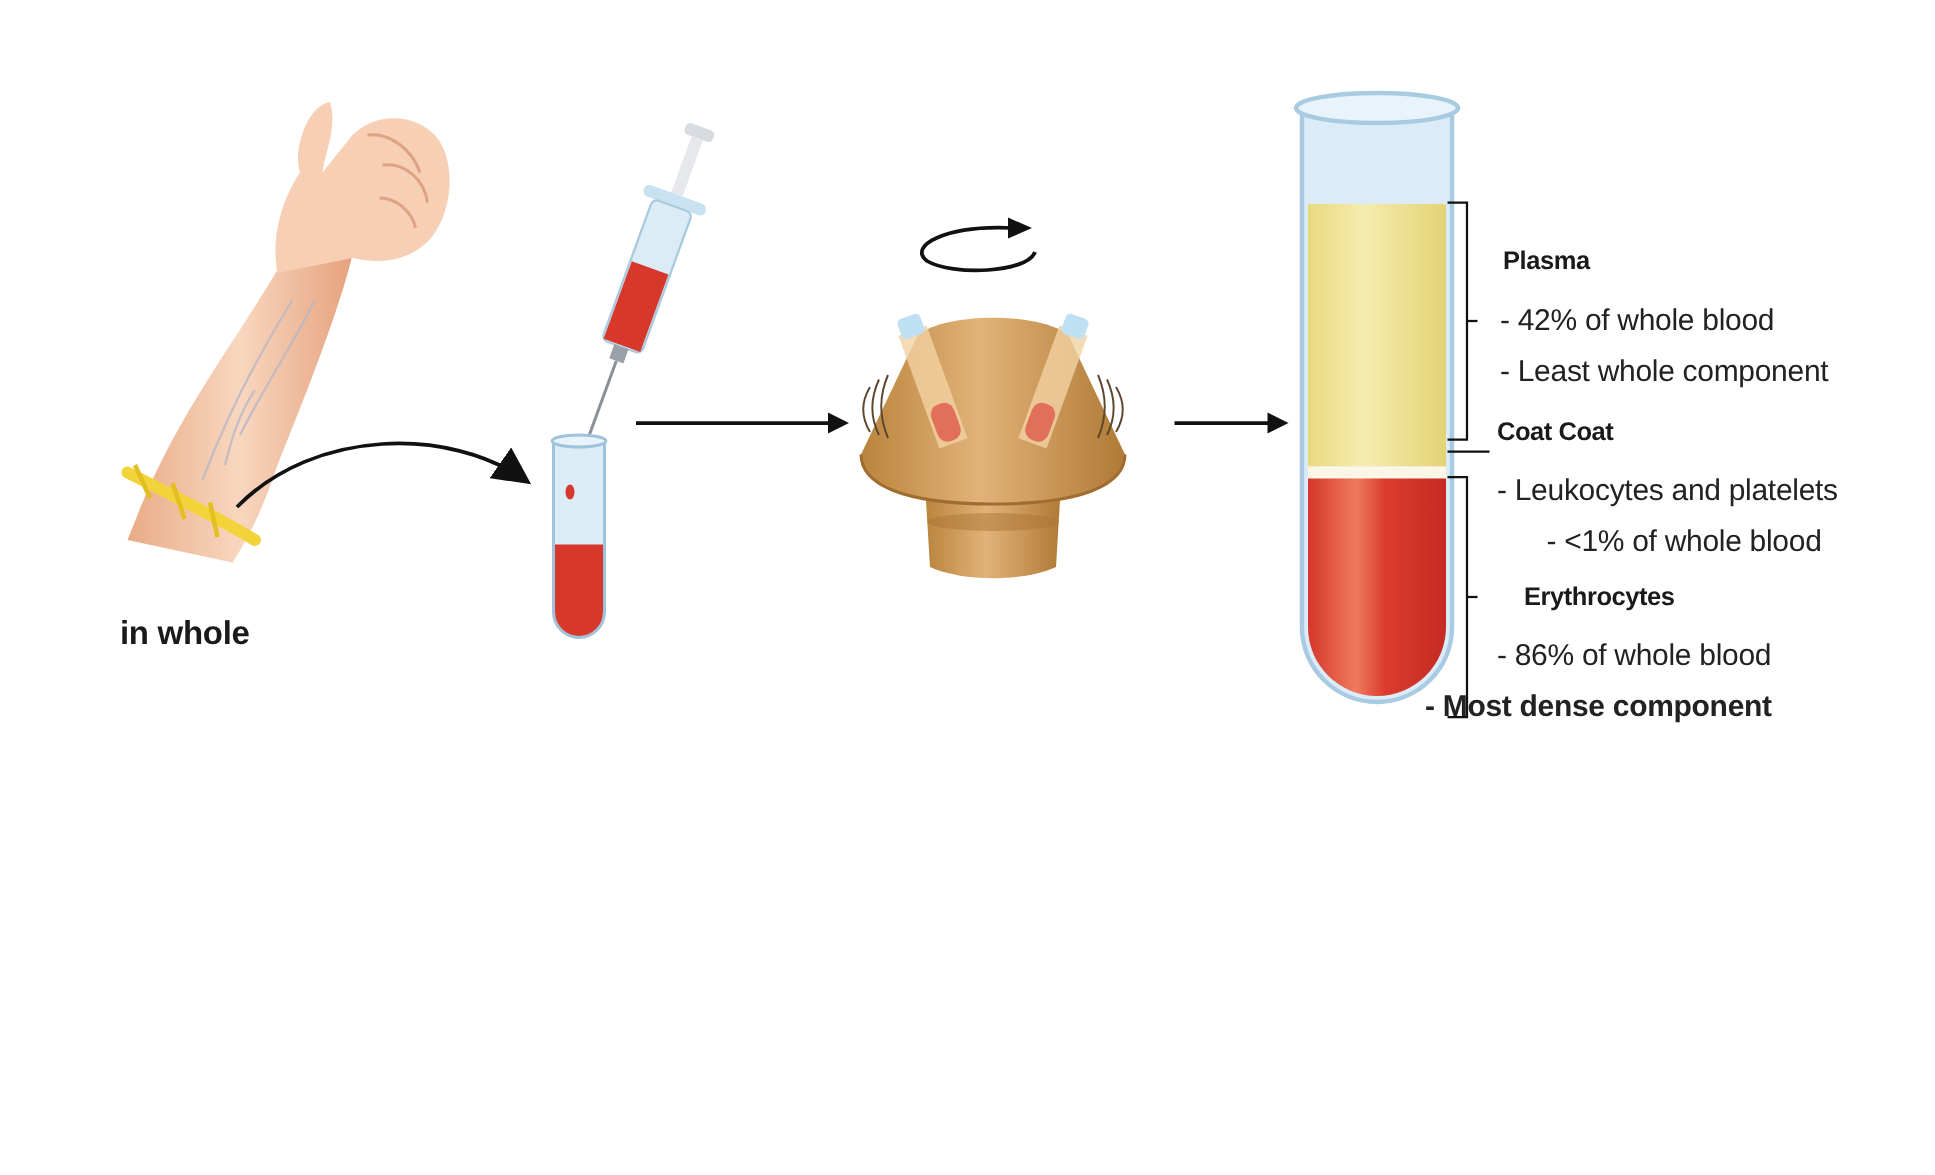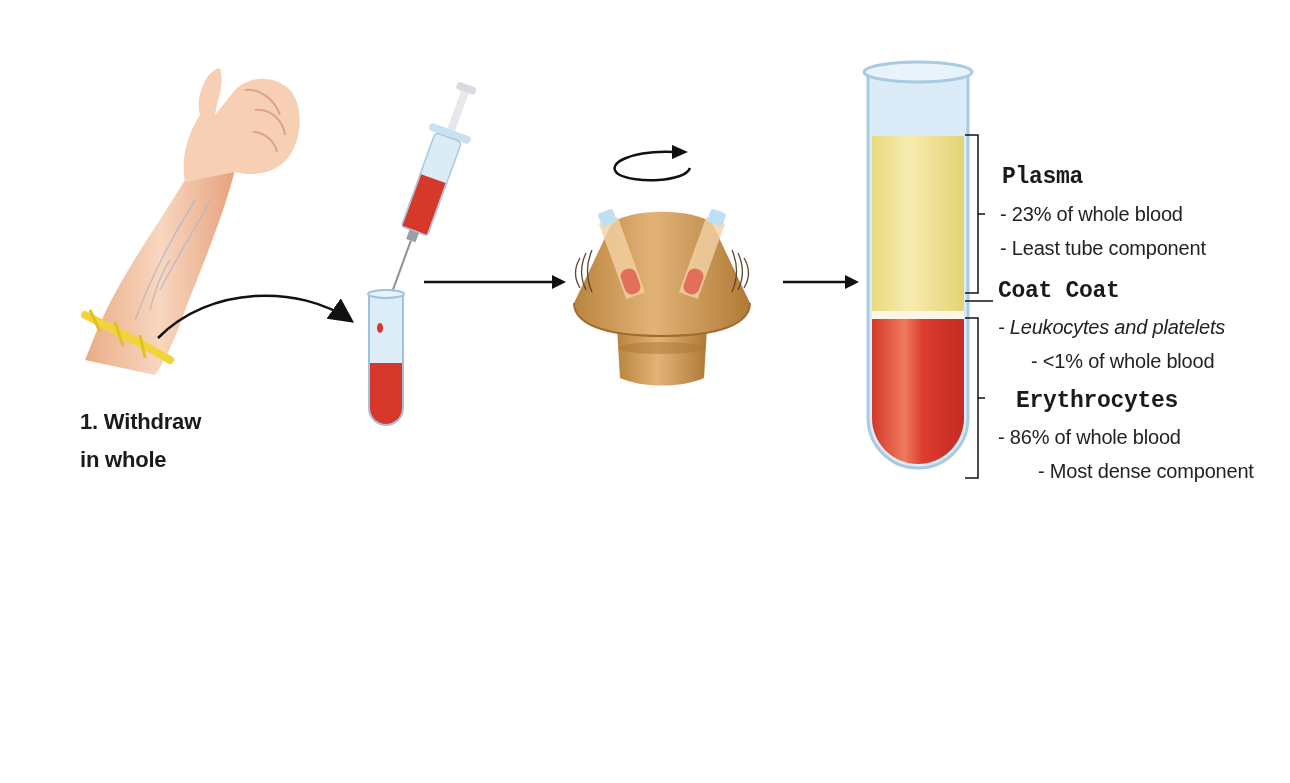--- a/index.html
+++ b/index.html
@@ -1,20 +1,20 @@
 <!DOCTYPE html>
 <html><head>
 <meta charset="utf-8">
 <style>
   html, body { margin:0; padding:0; background:#ffffff; }
   body { width:1290px; height:783px; position:relative; overflow:hidden;
          font-family:"Liberation Sans", "DejaVu Sans", sans-serif; color:#1a1a1a; }
   .abs { position:absolute; }
   .step-label { font-size:22px; font-weight:bold; line-height:38px; letter-spacing:-0.2px; }
-  .comp-title { font-size:23px; font-weight:bold; letter-spacing:-0.3px;font-family:Liberation Mono, monospace; }
+  .comp-title { font-size:17px; font-weight:bold; letter-spacing:-0.3px; }
   .comp-line { font-size:20px; letter-spacing:-0.2px; color:#222; }
   svg { position:absolute; overflow:visible; }
 </style>
 </head>
 <body>
 
 <svg width="240" height="330" style="left:75px;top:60px;" viewBox="0 0 240 330">
   <defs>
     <linearGradient id="skinG" x1="0" y1="0" x2="1" y2="0">
       <stop offset="0" stop-color="#e9ab86"></stop>
@@ -55,21 +55,20 @@
   </g>
 </svg>
 <svg width="40" height="140" style="left:366px;top:288px;" viewBox="0 0 40 140">
   <path d="M3,6 L3,120 A17,17 0 0 0 37,120 L37,6 Z" fill="#dcedf8" stroke="#9fc3dc" stroke-width="2"></path>
   <path d="M4,75 L4,120 A16,16 0 0 0 36,120 L36,75 Z" fill="#d6392c"></path>
   <ellipse cx="20" cy="6" rx="18" ry="4" fill="#e8f3fb" stroke="#9fc3dc" stroke-width="2"></ellipse>
   <ellipse cx="14" cy="40" rx="3" ry="5" fill="#d6392c"></ellipse>
 </svg>
 
 <div class="abs" style="left:80px;top:403px;">
-  <div class="step-label">1. Withdraw</div>
   <div class="step-label">in whole</div>
 </div>
 
 <div class="abs" style="left:414px;top:403px;">
 </div>
 
 <svg width="145" height="20" style="left:424px;top:272px;" viewBox="0 0 145 20">
   <line x1="0" y1="10" x2="130" y2="10" stroke="#111" stroke-width="2.5"></line>
   <path d="M128,3 L142,10 L128,17 Z" fill="#111"></path>
 </svg>
@@ -140,22 +139,22 @@
 
   <line x1="0" y1="171" x2="28" y2="171" stroke="#111" stroke-width="1.5"></line>
 
   <path d="M0,188 L13,188 L13,348 L0,348" stroke="#111" stroke-width="1.5" fill="none"></path>
   <line x1="13" y1="268" x2="20" y2="268" stroke="#111" stroke-width="1.5"></line>
 </svg>
 
 <div class="abs" style="left:1002px;top:164px;">
   <div class="comp-title">Plasma</div>
 </div>
-<div class="abs comp-line" style="left:1000px;top:203px;">- 23% of whole blood</div>
-<div class="abs comp-line" style="left:1000px;top:237px;">- Least tube component</div>
+<div class="abs comp-line" style="left:1000px;top:203px;">- 42% of whole blood</div>
+<div class="abs comp-line" style="left:1000px;top:237px;">- Least whole component</div>
 
 <div class="abs comp-title" style="left:998px;top:278px;">Coat Coat</div>
-<div class="abs comp-line" style="left:998px;top:316px;font-style:italic;">- Leukocytes and platelets</div>
+<div class="abs comp-line" style="left:998px;top:316px;">- Leukocytes and platelets</div>
 <div class="abs comp-line" style="left:998px;top:350px;margin-left:33px;">- &lt;1% of whole blood</div>
 
 <div class="abs comp-title" style="left:1016px;top:388px;">Erythrocytes</div>
 <div class="abs comp-line" style="left:998px;top:426px;">- 86% of whole blood</div>
-<div class="abs comp-line" style="left:1038px;top:460px;">- Most dense component</div>
+<div class="abs comp-line" style="left:950px;top:460px;font-weight:bold;">- Most dense component</div>
 
 </body></html>

